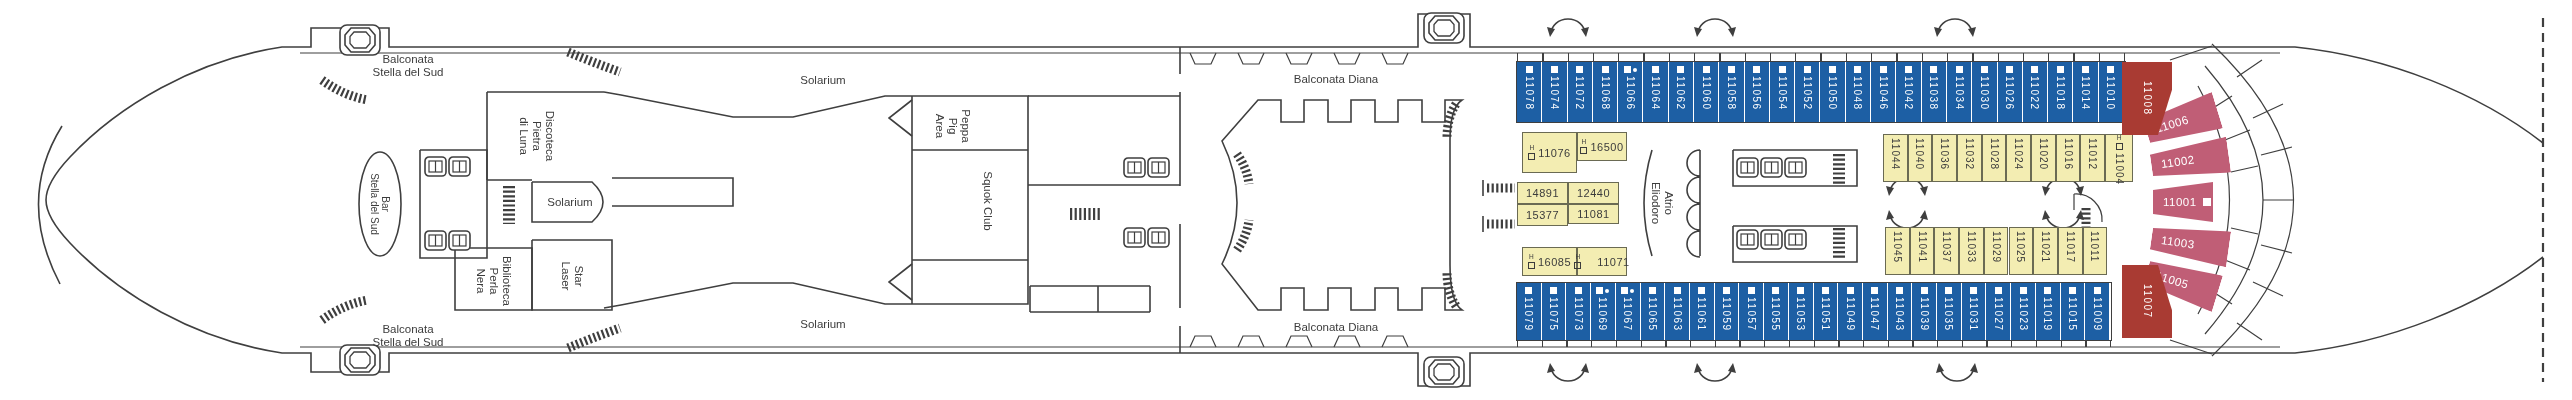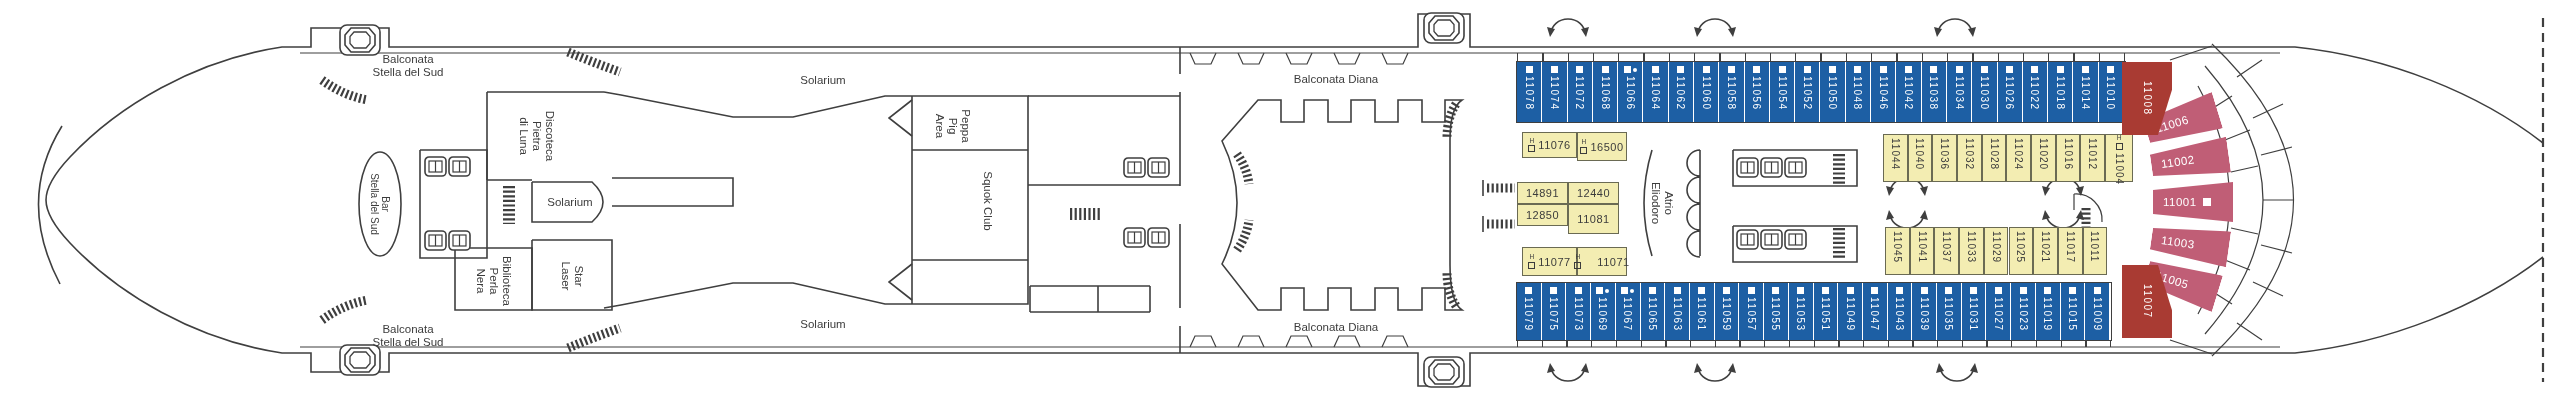--- a/index.html
+++ b/index.html
@@ -609,67 +609,67 @@
       </div>
       <div class="cabin yellow" style="left: 2033.2px; top: 227px; width: 24.7px; height: 48px;">
         <span class="vnum">11021</span>
       </div>
       <div class="cabin yellow" style="left: 2057.9px; top: 227px; width: 24.7px; height: 48px;">
         <span class="vnum">11017</span>
       </div>
       <div class="cabin yellow" style="left: 2082.6px; top: 227px; width: 24.7px; height: 48px;">
         <span class="vnum">11011</span>
       </div>
-      <div class="cabin yellow h" style="left: 1522px; top: 132px; width: 55px; height: 26px;">
+      <div class="cabin yellow h" style="left: 1522px; top: 132px; width: 55px; height: 41px;">
         <span class="hmark">
           <span>H</span>
           <span class="osq"></span>
         </span>
         <span class="hnum">11076</span>
       </div>
       <div class="cabin yellow h" style="left: 1577px; top: 132px; width: 50px; height: 29px;">
         <span class="hmark">
           <span>H</span>
           <span class="osq"></span>
         </span>
         <span class="hnum">16500</span>
       </div>
       <div class="cabin yellow h" style="left: 1517px; top: 182px; width: 51px; height: 22px;">
         <span class="hnum">14891</span>
       </div>
       <div class="cabin yellow h" style="left: 1568px; top: 182px; width: 51px; height: 22px;">
         <span class="hnum">12440</span>
       </div>
       <div class="cabin yellow h" style="left: 1517px; top: 204px; width: 51px; height: 22px;">
-        <span class="hnum">12850</span>
-      </div>
-      <div class="cabin yellow h" style="left: 1568px; top: 204px; width: 51px; height: 30px;">
+        <span class="hnum">15377</span>
+      </div>
+      <div class="cabin yellow h" style="left: 1568px; top: 204px; width: 51px; height: 20px;">
         <span class="hnum">11081</span>
       </div>
       <div class="cabin yellow h" style="left: 1522px; top: 247px; width: 55px; height: 29px;">
         <span class="hmark">
           <span>H</span>
           <span class="osq"></span>
         </span>
-        <span class="hnum">11077</span>
+        <span class="hnum">16085</span>
       </div>
       <div class="cabin yellow h" style="left: 1577px; top: 247px; width: 50px; height: 29px; gap: 16px;">
         <span class="hmark">
           <span>H</span>
           <span class="osq"></span>
         </span>
         <span class="hnum">11071</span>
       </div>
       <div class="cabin fan" style="left: 2145px; top: 102px; width: 74px; height: 38px; transform: rotate(-17deg);">
         <span class="fnum">11006</span>
       </div>
       <div class="cabin fan" style="left: 2151px; top: 142px; width: 78px; height: 36px; transform: rotate(-8deg);">
         <span class="fnum">11002</span>
       </div>
-      <div class="cabin fan" style="left: 2153px; top: 182px; width: 80px; height: 40px; transform: rotate(0deg);">
+      <div class="cabin fan" style="left: 2153px; top: 182px; width: 60px; height: 40px; transform: rotate(0deg);">
         <span class="fnum">11001</span>
         <span class="fsq"></span>
       </div>
       <div class="cabin fan" style="left: 2151px; top: 226px; width: 78px; height: 36px; transform: rotate(8deg);">
         <span class="fnum">11003</span>
       </div>
       <div class="cabin fan" style="left: 2145px; top: 264px; width: 74px; height: 38px; transform: rotate(17deg);">
         <span class="fnum">11005</span>
       </div>
       <div class="cabin red redtop" style="left: 2122px; top: 62px; width: 50px; height: 73px;">

